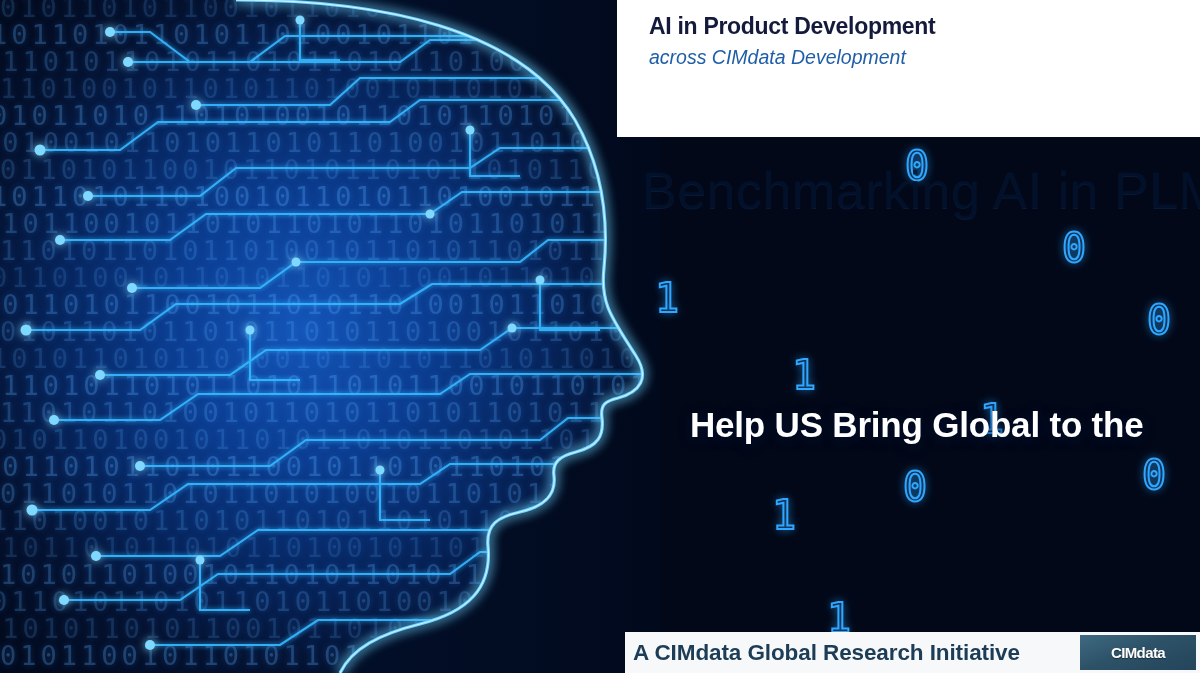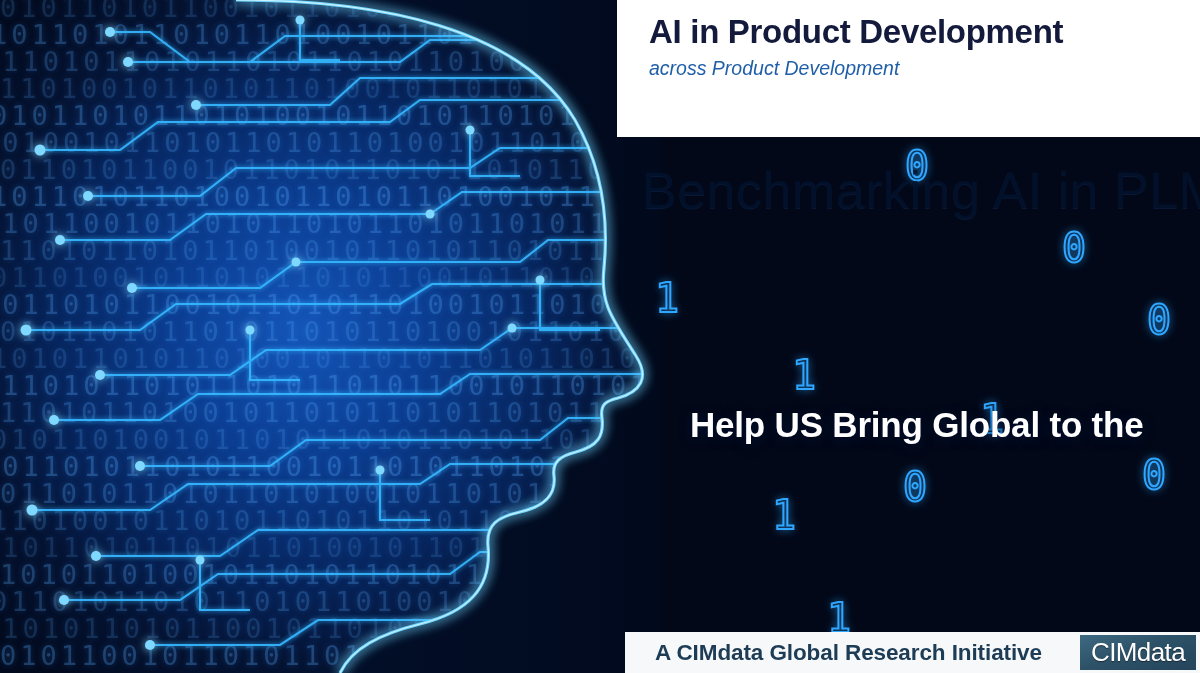--- a/index.html
+++ b/index.html
@@ -68,55 +68,55 @@
     white-space:nowrap; pointer-events:none;
   }
 
   
   #titlecard{
     position:absolute; left:617px; top:0; width:583px; height:137px;
     background:#ffffff;
     padding:14px 20px 0 32px;
   }
   #titlecard h1{
-    font-size:33px; font-weight:bold; letter-spacing:-.3px;
+    font-size:23px; font-weight:bold; letter-spacing:-.3px;
     color:#141a3c; line-height:1.12; white-space:nowrap;
   }
   #titlecard .sub{
     margin-top:5px;
     font-size:19.5px; font-style:italic; font-weight:400;
     color:#1f5ea8; line-height:1.32;
   }
 
   
   #headline{
     position:absolute; left:690px; top:403px; width:500px;
     font-size:35px; font-weight:bold; color:#ffffff;
     line-height:1.28; letter-spacing:-.2px;
     text-shadow:0 2px 12px rgba(0,20,60,.75);
   }
 
   
   #footer{
     position:absolute; left:625px; top:632px; width:575px; height:41px;
     background:#f7f8fa;
-    display:flex; align-items:center; padding-left:30px;
+    display:flex; align-items:center; padding-left:8px;
   }
   #footer .ftext{
     font-size:22.5px; font-weight:bold; color:#1d3c56; letter-spacing:-.1px;
     white-space:nowrap;
   }
   #logo{
     position:absolute; right:4px; top:3px; width:116px; height:35px;
     background:linear-gradient(160deg,#3e6a82 0%,#2d5268 45%,#24445a 100%);
     display:flex; align-items:center; justify-content:center;
     overflow:hidden;
   }
   #logo .lt{
-    font-size:26px; font-weight:normal; color:#ffffff; letter-spacing:-.6px;
+    font-size:15px; font-weight:bold; color:#ffffff; letter-spacing:-.6px;
     text-shadow:0 1px 1px rgba(0,0,0,.45);
     white-space:nowrap;
     text-align:center;
   }
 </style>
 </head>
 <body>
 
 <div id="stage">
 
@@ -307,21 +307,21 @@
         <div class="bit" style="left: 525px; top: 455px;">0</div>
         <div class="bit" style="left: 155px; top: 495px;">1</div>
         <div class="bit" style="left: 210px; top: 598px;">1</div>
         <div class="bit" style="left: 445px; top: 228px;">0</div>
       </div>
     <div id="ghost">Benchmarking AI in PLM</div>
   </div>
 
   <div id="titlecard">
     <h1>AI in Product Development</h1>
-    <div class="sub">across Product Development</div>
+    <div class="sub">across CIMdata Development</div>
   </div>
 
   <div id="headline">
     <div>Help US Bring Global to the</div>
   </div>
 
   <div id="footer">
     <span class="ftext">A CIMdata Global Research Initiative</span>
     <div id="logo">
       <span class="lt">CIMdata</span>

